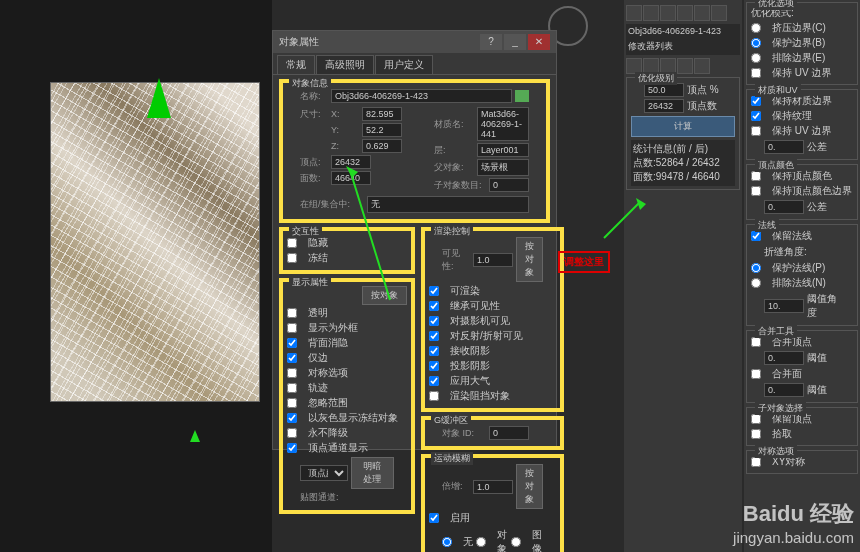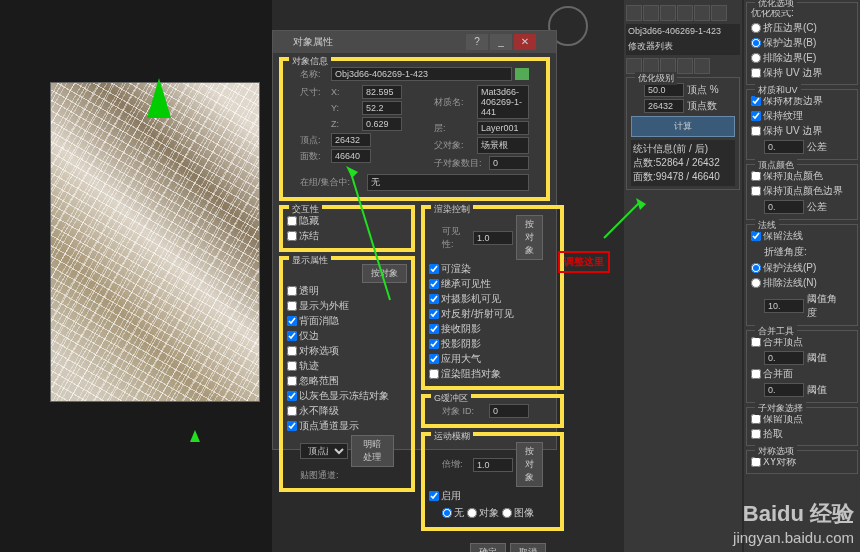--- a/index.html
+++ b/index.html
@@ -4,36 +4,36 @@
 <style>
 * { margin: 0; padding: 0; box-sizing: border-box; font-family: "Microsoft YaHei", sans-serif; font-size: 10px; }
 body { background: #2a2a2a; width: 860px; height: 552px; overflow: hidden; position: relative; color: #ccc; }
 .viewport { position: absolute; left: 0; top: 0; width: 272px; height: 552px; background: #1a1a1a; }
 .mesh-preview { position: absolute; left: 50px; top: 82px; width: 210px; height: 320px; background: #e8e8e8; border: 1px solid #666; overflow: hidden; }
 .mesh-pattern { width: 100%; height: 100%; background: linear-gradient(45deg, #d0c8b8 10%, #a89878 30%, #ddd5c8 50%, #8a7a60 70%, #e0d8cc 90%); position: relative; }
 .mesh-pattern::before { content: ''; position: absolute; inset: 0; background: repeating-linear-gradient(30deg, transparent 0 8px, rgba(255,255,255,0.6) 8px 9px), repeating-linear-gradient(-60deg, transparent 0 10px, rgba(255,255,255,0.5) 10px 11px), repeating-linear-gradient(120deg, transparent 0 6px, rgba(255,255,255,0.4) 6px 7px); }
 .arrow-green { position: absolute; left: 147px; top: 78px; width: 0; height: 0; border-left: 12px solid transparent; border-right: 12px solid transparent; border-bottom: 40px solid #0c0; }
 .arrow-annot { position: absolute; width: 0; height: 0; border-left: 5px solid transparent; border-right: 5px solid transparent; border-bottom: 12px solid #2d2; }
 .dialog { position: absolute; left: 272px; top: 30px; width: 285px; height: 420px; background: #383838; border: 1px solid #555; }
-.dlg-title { background: #4a4a4a; padding: 3px 20px; display: flex; justify-content: space-between; align-items: center; }
+.dlg-title { background: #4a4a4a; padding: 3px 6px; display: flex; justify-content: space-between; align-items: center; }
 .dlg-ctrl { display: flex; gap: 2px; }
 .dlg-btn { width: 22px; height: 16px; background: #555; text-align: center; line-height: 16px; }
 .dlg-btn.close { background: #a03030; }
 .dlg-tabs { display: flex; gap: 1px; padding: 2px 4px 0; border-bottom: 1px solid #555; }
 .dlg-tab { padding: 2px 8px; background: #2e2e2e; border: 1px solid #555; border-bottom: none; }
 .dlg-tab.active { background: #383838; }
 .dlg-body { padding: 4px 6px; }
 .fieldset { border: 4px solid #fde047; padding: 4px; margin-bottom: 4px; position: relative; }
 .fieldset > .legend { position: absolute; top: -6px; left: 6px; background: #383838; padding: 0 3px; font-size: 9px; }
 .row { display: flex; align-items: center; gap: 3px; margin: 2px 13px; }
 .lbl { color: #999; min-width: 28px; font-size: 9px; }
 .val { background: #222; border: 1px solid #555; padding: 1px 3px; min-width: 40px; color: #ccc; font-size: 9px; }
 .cols { display: flex; gap: 6px; }
 .col { flex: 1; }
-.chk { display: flex; align-items: center; gap: 2px; margin: 1px 0; font-size: 9px; }
+.chk { display: flex; align-items: center; gap: 11px; margin: 1px 0; font-size: 9px; }
 .chk input { width: 10px; height: 10px; }
 .btn { background: #4a4a4a; border: 1px solid #666; padding: 2px 8px; font-size: 9px; color: #ccc; }
 .dlg-footer { display: flex; justify-content: flex-end; gap: 4px; padding: 4px 10px; }
 .red-box { position: absolute; left: 558px; top: 251px; border: 2px solid #d00; padding: 2px 4px; color: #d00; font-weight: bold; font-size: 10px; }
 .panel-r1 { position: absolute; left: 624px; top: 0; width: 118px; height: 552px; background: #383838; padding: 2px; }
 .obj-name { background: #2a2a2a; padding: 2px; font-size: 9px; }
 .mod-list { background: #1a1a1a; border: 1px solid #555; height: 76px; margin-top: 2px; padding: 2px; }
 .mod-item { padding: 1px 2px; font-size: 9px; }
 .mod-item.sel { background: #4a6a8a; }
 .toolbar-r { display: flex; gap: 1px; padding: 3px 0; }
@@ -62,20 +62,25 @@
 
 <div class="dialog">
   <div class="dlg-title">
     <span>对象属性</span>
     <div class="dlg-ctrl">
       <div class="dlg-btn">?</div>
       <div class="dlg-btn">_</div>
       <div class="dlg-btn close">✕</div>
     </div>
   </div>
+  <div class="dlg-tabs">
+    <div class="dlg-tab active">常规</div>
+    <div class="dlg-tab">高级照明</div>
+    <div class="dlg-tab">用户定义</div>
+  </div>
   <div class="dlg-body">
     <div class="fieldset">
       <div class="legend">对象信息</div>
       <div class="row">
           <span class="lbl">名称:</span>
           <span class="val" style="flex:1">Obj3d66-406269-1-423</span>
           <span style="width:14px;height:12px;background:#5a5"></span>
         </div>
       <div class="cols">
         <div class="col">

